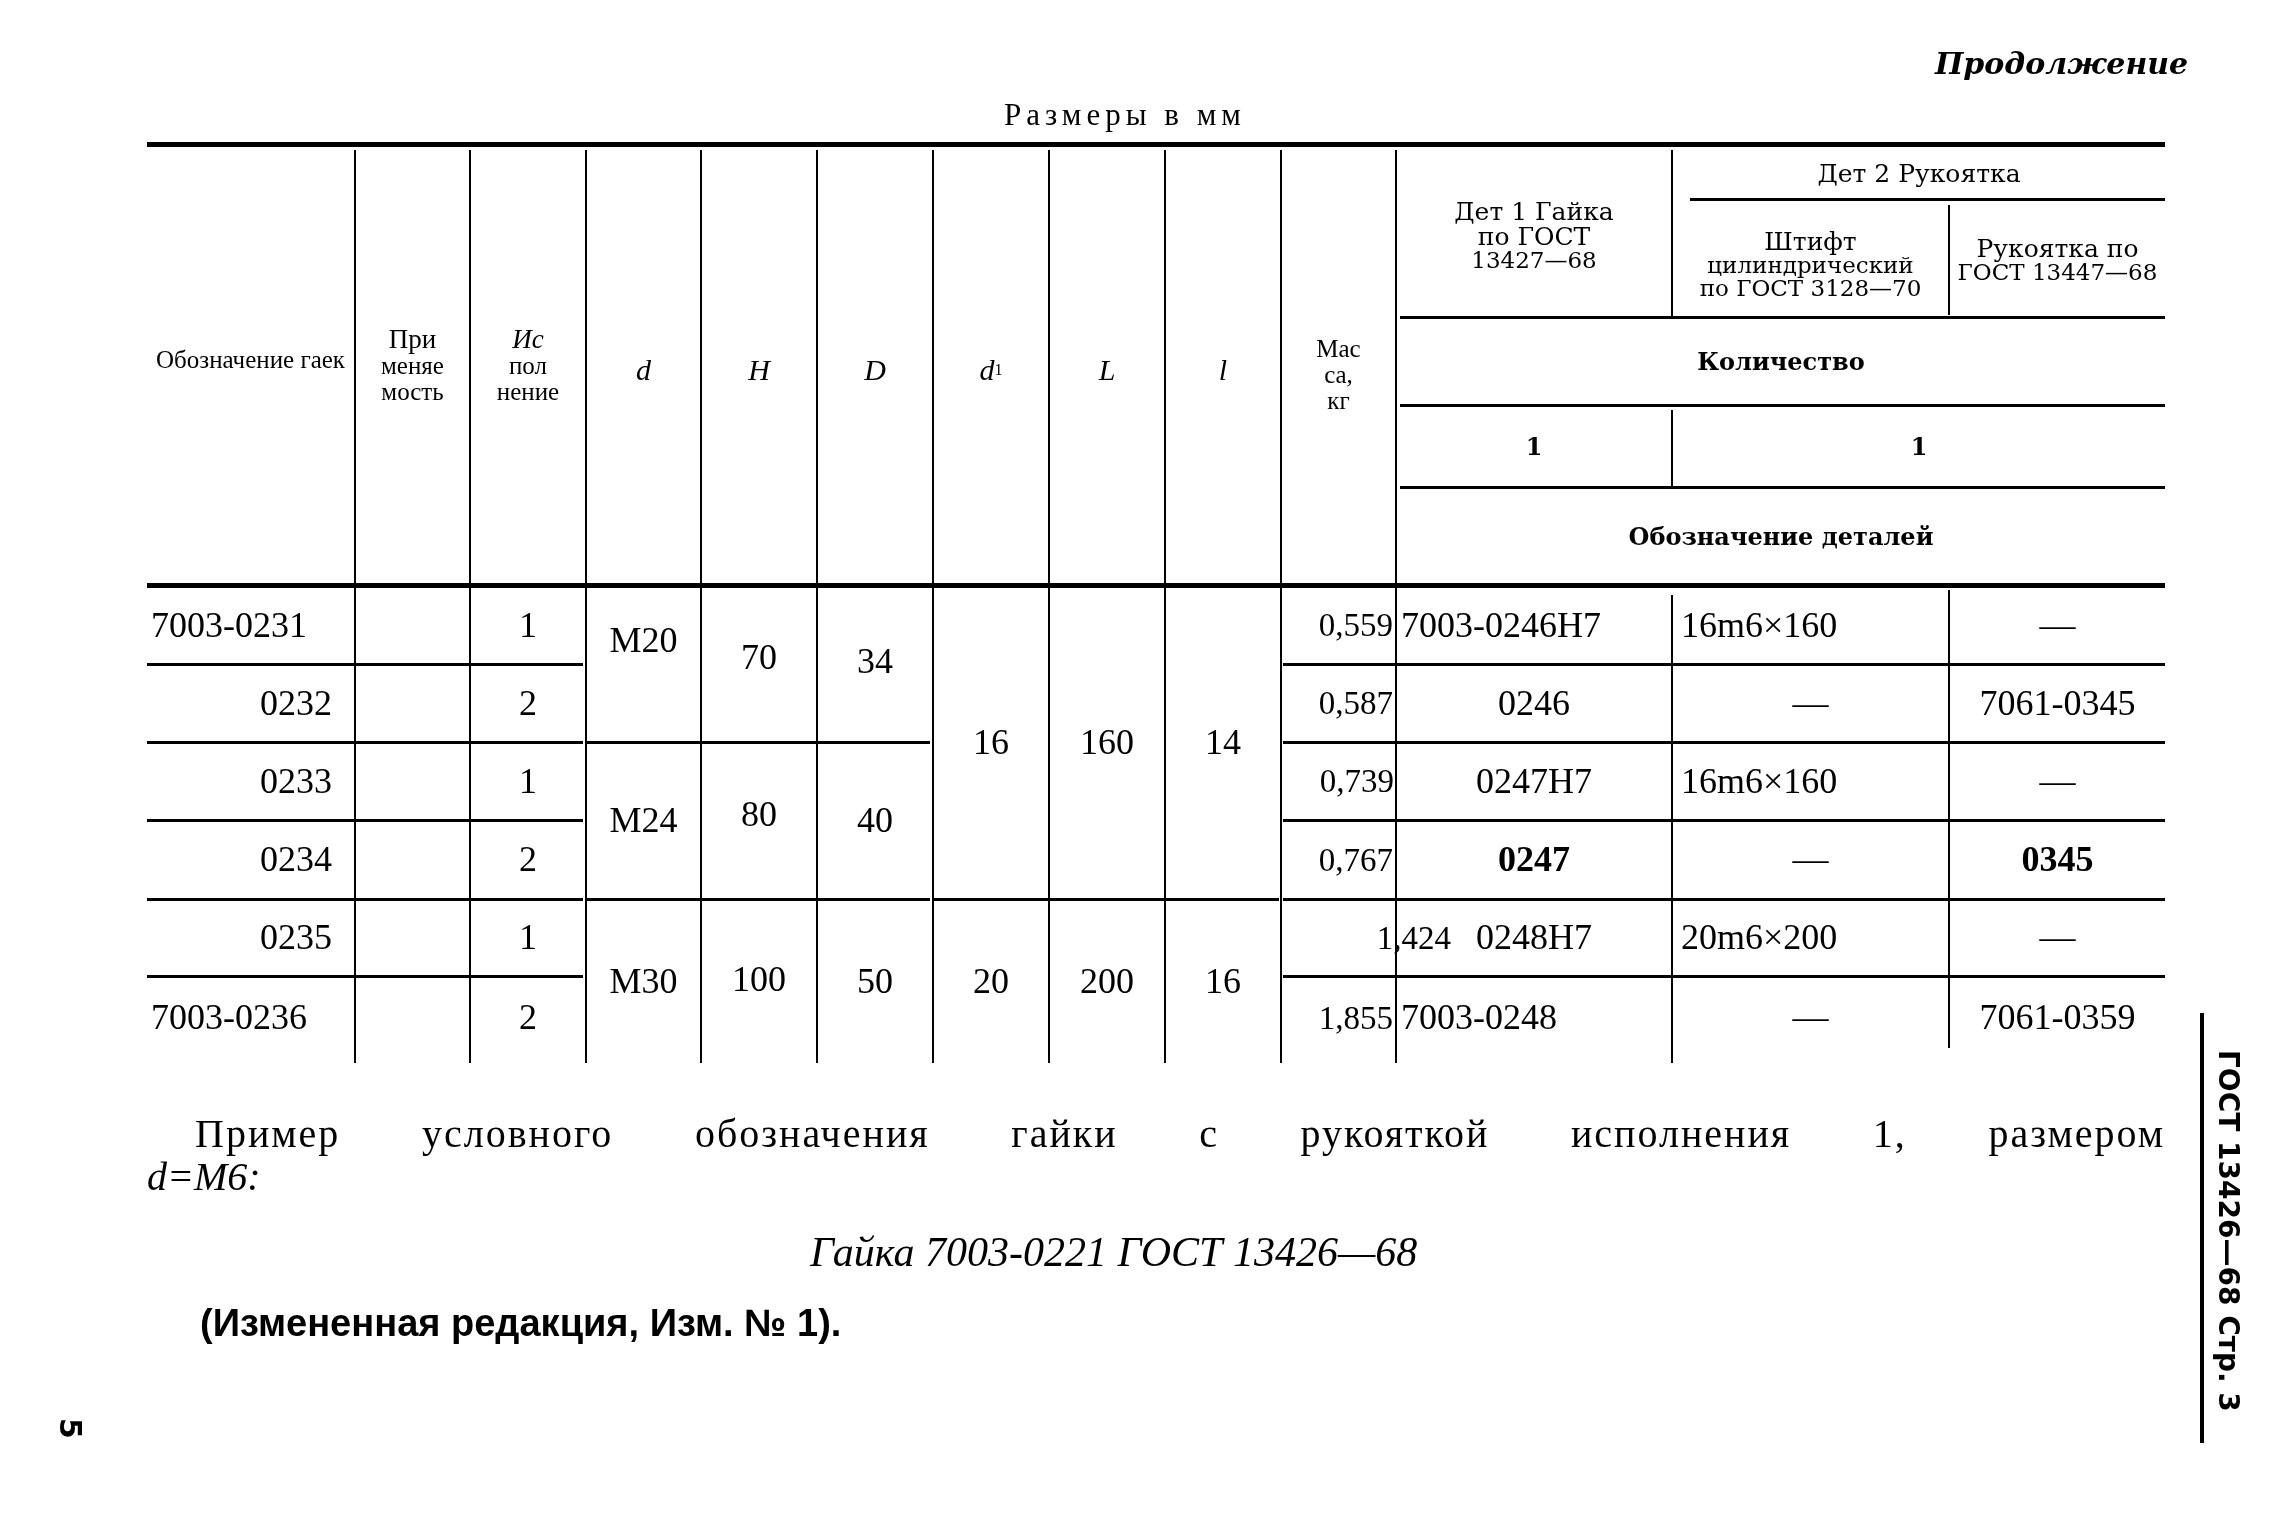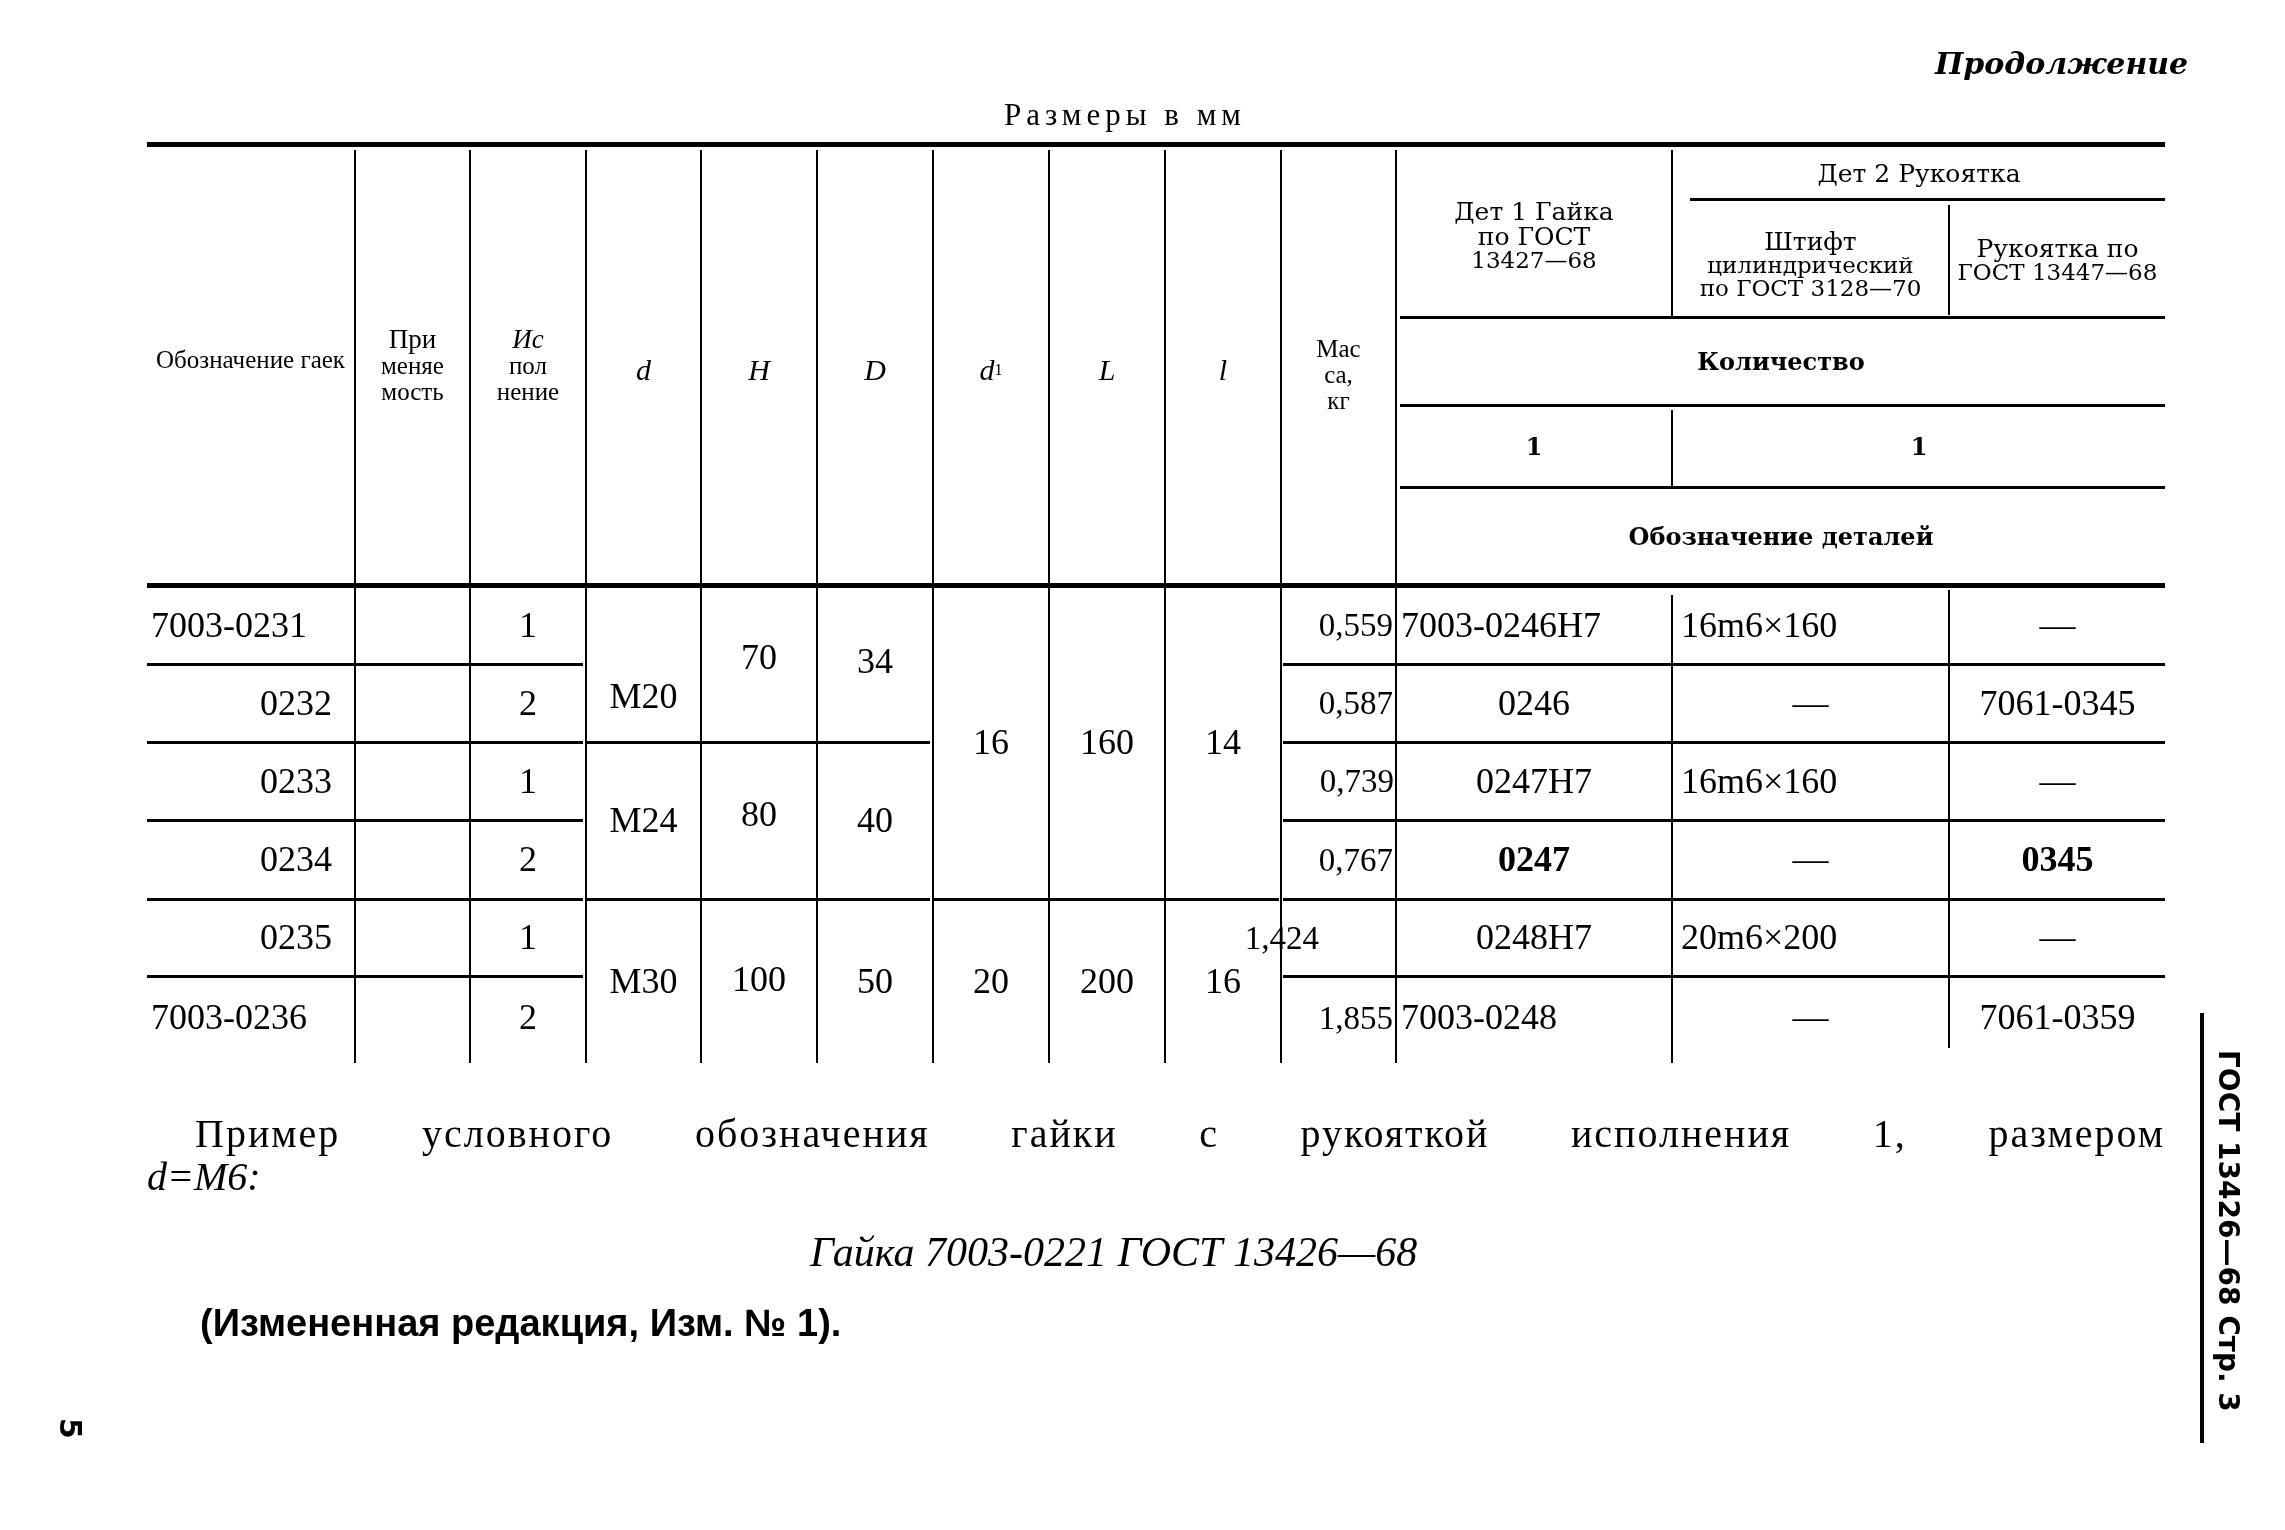--- a/index.html
+++ b/index.html
@@ -129,42 +129,42 @@
   <div class="cell data" style="left:356px; top:901px; width:113px; height:74px;"></div>
   <div class="cell data" style="left:356px; top:978px; width:113px; height:80px;"></div>
 
   <div class="cell data" style="left:471px; top:588px; width:114px; height:75px;">1</div>
   <div class="cell data" style="left:471px; top:666px; width:114px; height:75px;">2</div>
   <div class="cell data" style="left:471px; top:744px; width:114px; height:75px;">1</div>
   <div class="cell data" style="left:471px; top:822px; width:114px; height:76px;">2</div>
   <div class="cell data" style="left:471px; top:901px; width:114px; height:74px;">1</div>
   <div class="cell data" style="left:471px; top:978px; width:114px; height:80px;">2</div>
 
-  <div class="cell data" style="left:587px; top:612px; width:113px; height:170px;">M20</div>
+  <div class="cell data" style="left:587px; top:556px; width:113px; height:170px;">M20</div>
   <div class="cell data" style="left:702px; top:588px; width:114px; height:140px;">70</div>
   <div class="cell data" style="left:818px; top:588px; width:114px; height:148px;">34</div>
   <div class="cell data" style="left:587px; top:744px; width:113px; height:154px;">M24</div>
   <div class="cell data" style="left:702px; top:744px; width:114px; height:142px;">80</div>
   <div class="cell data" style="left:818px; top:744px; width:114px; height:154px;">40</div>
   <div class="cell data" style="left:587px; top:901px; width:113px; height:162px;">M30</div>
   <div class="cell data" style="left:702px; top:901px; width:114px; height:158px;">100</div>
   <div class="cell data" style="left:818px; top:901px; width:114px; height:162px;">50</div>
 
   <div class="cell data" style="left:934px; top:588px; width:114px; height:310px;">16</div>
   <div class="cell data" style="left:1050px; top:588px; width:114px; height:310px;">160</div>
   <div class="cell data" style="left:1166px; top:588px; width:114px; height:310px;">14</div>
   <div class="cell data" style="left:934px; top:901px; width:114px; height:162px;">20</div>
   <div class="cell data" style="left:1050px; top:901px; width:114px; height:162px;">200</div>
   <div class="cell data" style="left:1166px; top:901px; width:114px; height:162px;">16</div>
 
   <div class="cell data right" style="left:1282px; top:588px; width:113px; height:75px; padding-right:2px; font-size:33px;">0,559</div>
   <div class="cell data right" style="left:1282px; top:666px; width:113px; height:75px; padding-right:2px; font-size:33px;">0,587</div>
   <div class="cell data right" style="left:1282px; top:744px; width:113px; height:75px; padding-right:1px; font-size:33px;">0,739</div>
   <div class="cell data right" style="left:1282px; top:822px; width:113px; height:76px; padding-right:2px; font-size:33px;">0,767</div>
-  <div class="cell data right" style="left:1208px; top:901px; width:113px; height:74px; padding-right:2px; font-size:33px;padding-left:44px;">1,424</div>
+  <div class="cell data right" style="left:1340px; top:901px; width:113px; height:74px; padding-right:2px; font-size:33px;padding-left:44px;">1,424</div>
   <div class="cell data right" style="left:1282px; top:978px; width:113px; height:80px; padding-right:2px; font-size:33px;">1,855</div>
 
   <div class="cell data left" style="left:1397px; top:588px; width:274px; height:75px;">7003-0246H7</div>
   <div class="cell data" style="left:1397px; top:666px; width:274px; height:75px;">0246</div>
   <div class="cell data" style="left:1397px; top:744px; width:274px; height:75px;">0247H7</div>
   <div class="cell data bold" style="left:1397px; top:822px; width:274px; height:76px;">0247</div>
   <div class="cell data" style="left:1397px; top:901px; width:274px; height:74px;">0248H7</div>
   <div class="cell data left" style="left:1397px; top:978px; width:326px; height:80px;">7003-0248</div>
 
   <div class="cell data left" style="left:1673px; top:588px; width:275px; height:75px; padding-left:8px;">16m6×160</div>

